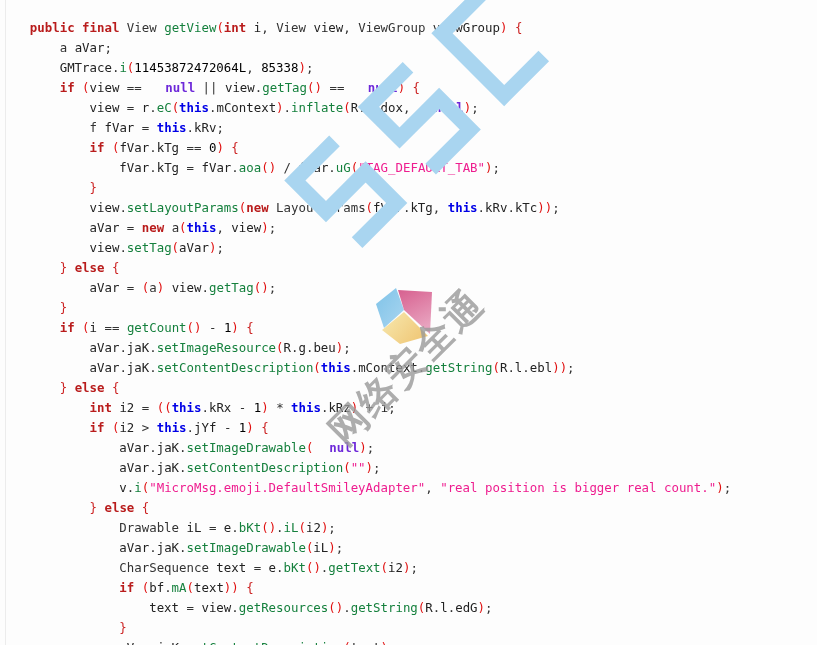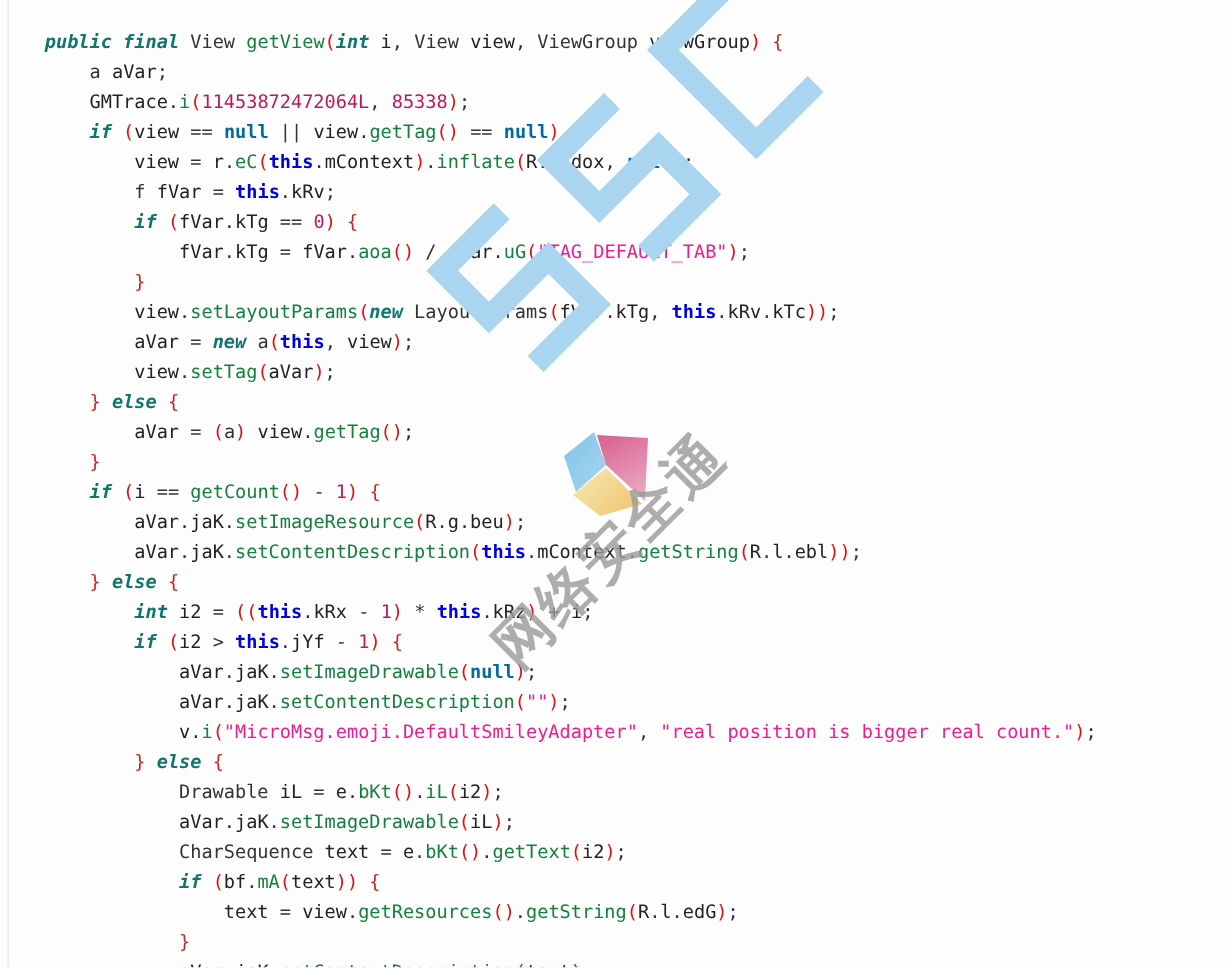--- a/index.html
+++ b/index.html
@@ -24,28 +24,28 @@
     position:relative;z-index:4;
     padding:6px 0 0 0;
     font-size:12.4px;
     line-height:20px;
     white-space:pre;
     color:#222222;
     letter-spacing:0px;
   }
   .ln{display:block;height:20px;white-space:pre;}
   
-  .kw   {color:#0f766e;font-weight:bold;font-style:italic;}   
+  .kw   {color:#b91c1c;font-weight:bold;}   
   .ty   {color:#333333;}                     
   .id   {color:#222222;}
   .mth  {color:#15803d;}                     
   .pn   {color:#e01010;}                     
-  .num  {color:#be185d;}                     
+  .num  {color:#000000;}                     
   .str  {color:#ee1d8f;}                     
-  .nul  {color:#0369a1;font-weight:bold;}    
+  .nul  {color:#6d28d9;font-weight:bold;margin-left:16px;}    
   .ths  {color:#0000e6;font-weight:bold;}    
   .brc  {color:#cc2222;}                     
   .op   {color:#333333;}
 
   
   #watermark{
     position:absolute;left:0;top:0;width:817px;height:645px;
     z-index:6;pointer-events:none;
   }
   #wm-cn{

